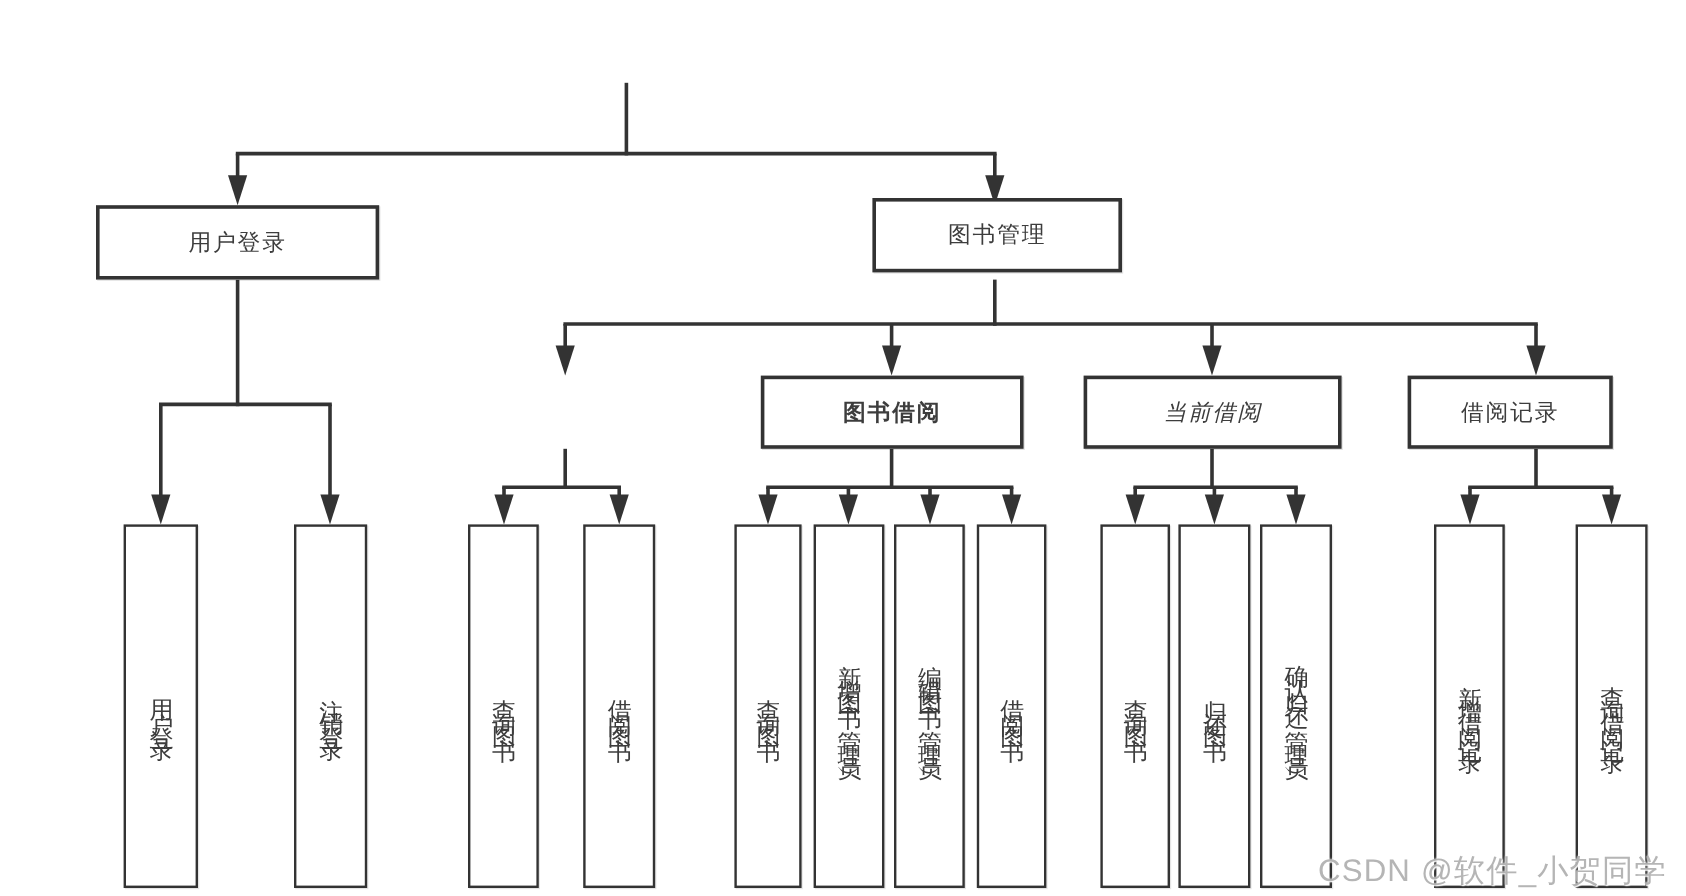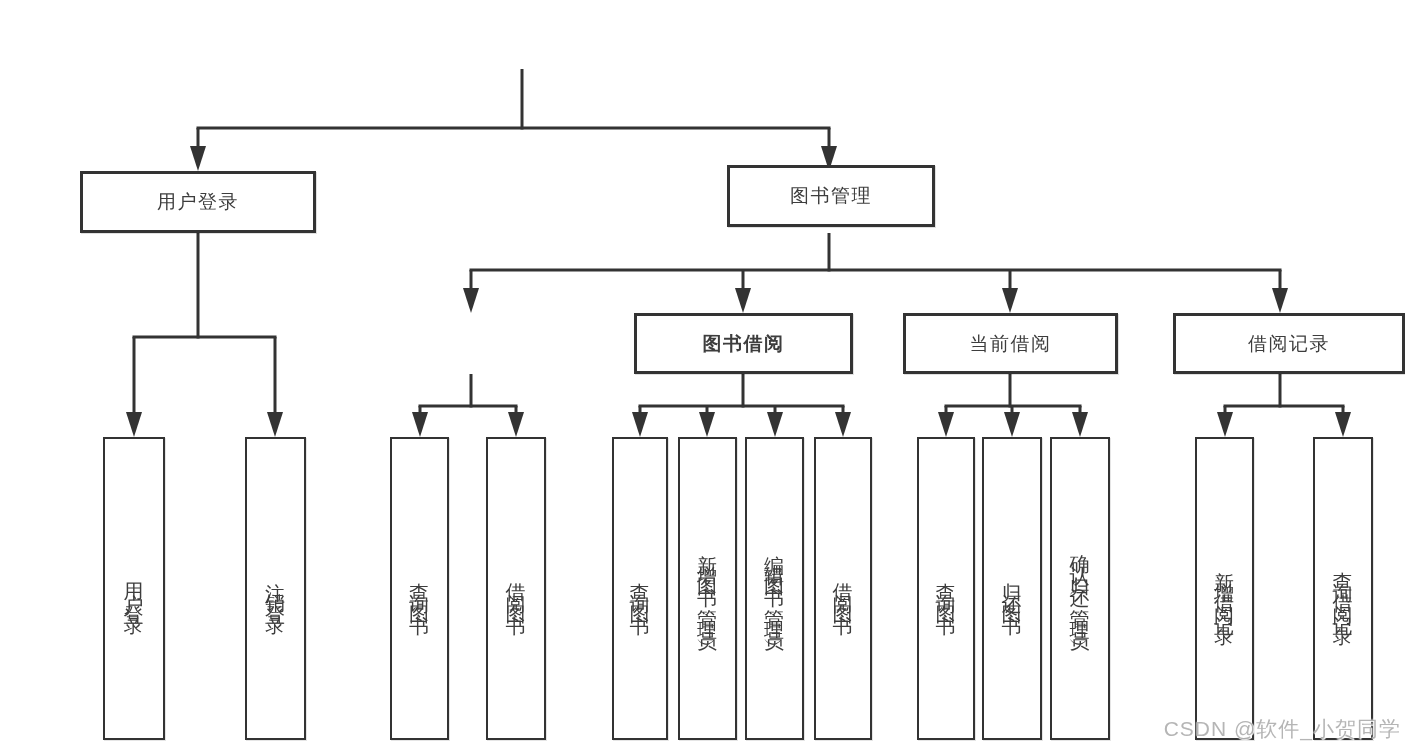--- a/index.html
+++ b/index.html
@@ -14,22 +14,22 @@
     color:#3d3d3d; box-shadow:1px 1px 0 rgba(0,0,0,0.12);
   }
   .h-box { font-size:19px; letter-spacing:1.5px; }
   .root-box { font-size:19px; }
   .leaf { border-width:2px; box-shadow:1px 1px 0 rgba(0,0,0,0.10); }
   .leaf .vtext {
     writing-mode:vertical-rl; text-orientation:mixed;
     font-size:20px; line-height:1; letter-spacing:11px; color:#3d3d3d;
   }
   .watermark {
-    position:absolute; right:4px; bottom:4px; z-index:5;
-    font-size:21px; color:rgba(168,168,168,0.85); letter-spacing:1px;
+    position:absolute; right:16px; bottom:4px; z-index:5;
+    font-size:26px; color:rgba(168,168,168,0.85); letter-spacing:1px;
     text-shadow:0 0 2px #ffffff, 1px 1px 1px #ffffff;
   }
 </style>
 </head>
 <body>
 
 <div class="stage">
 
   <svg class="connectors" viewBox="0 0 1405 747" fill="none" stroke="#333333" stroke-width="3">
 
@@ -97,24 +97,24 @@
   <div class="box h-box" style="left:80px; top:171px; width:236px; height:62px;">
     <span>用户登录</span>
   </div>
   <div class="box h-box" style="left:711px; top:165px; width:208px; height:62px;margin-left:16px;">
     <span>图书管理</span>
   </div>
 
   <div class="box h-box" style="left:634px; top:313px; width:219px; height:61px;font-weight:bold;">
     <span>图书借阅</span>
   </div>
-  <div class="box h-box" style="left:903px; top:313px; width:215px; height:61px;">
+  <div class="box h-box" style="left:903px; top:313px; width:215px; height:61px;font-style:italic;">
     <span>当前借阅</span>
   </div>
-  <div class="box h-box" style="left:1173px; top:313px; width:232px; height:61px;">
+  <div class="box h-box" style="left:1173px; top:313px; width:171px; height:61px;">
     <span>借阅记录</span>
   </div>
 
   <div class="box leaf" style="left:103px; top:437px; width:62px; height:303px;">
     <span class="vtext">用户登录</span>
   </div>
   <div class="box leaf" style="left:245px; top:437px; width:61px; height:303px;">
     <span class="vtext">注销登录</span>
   </div>
 

